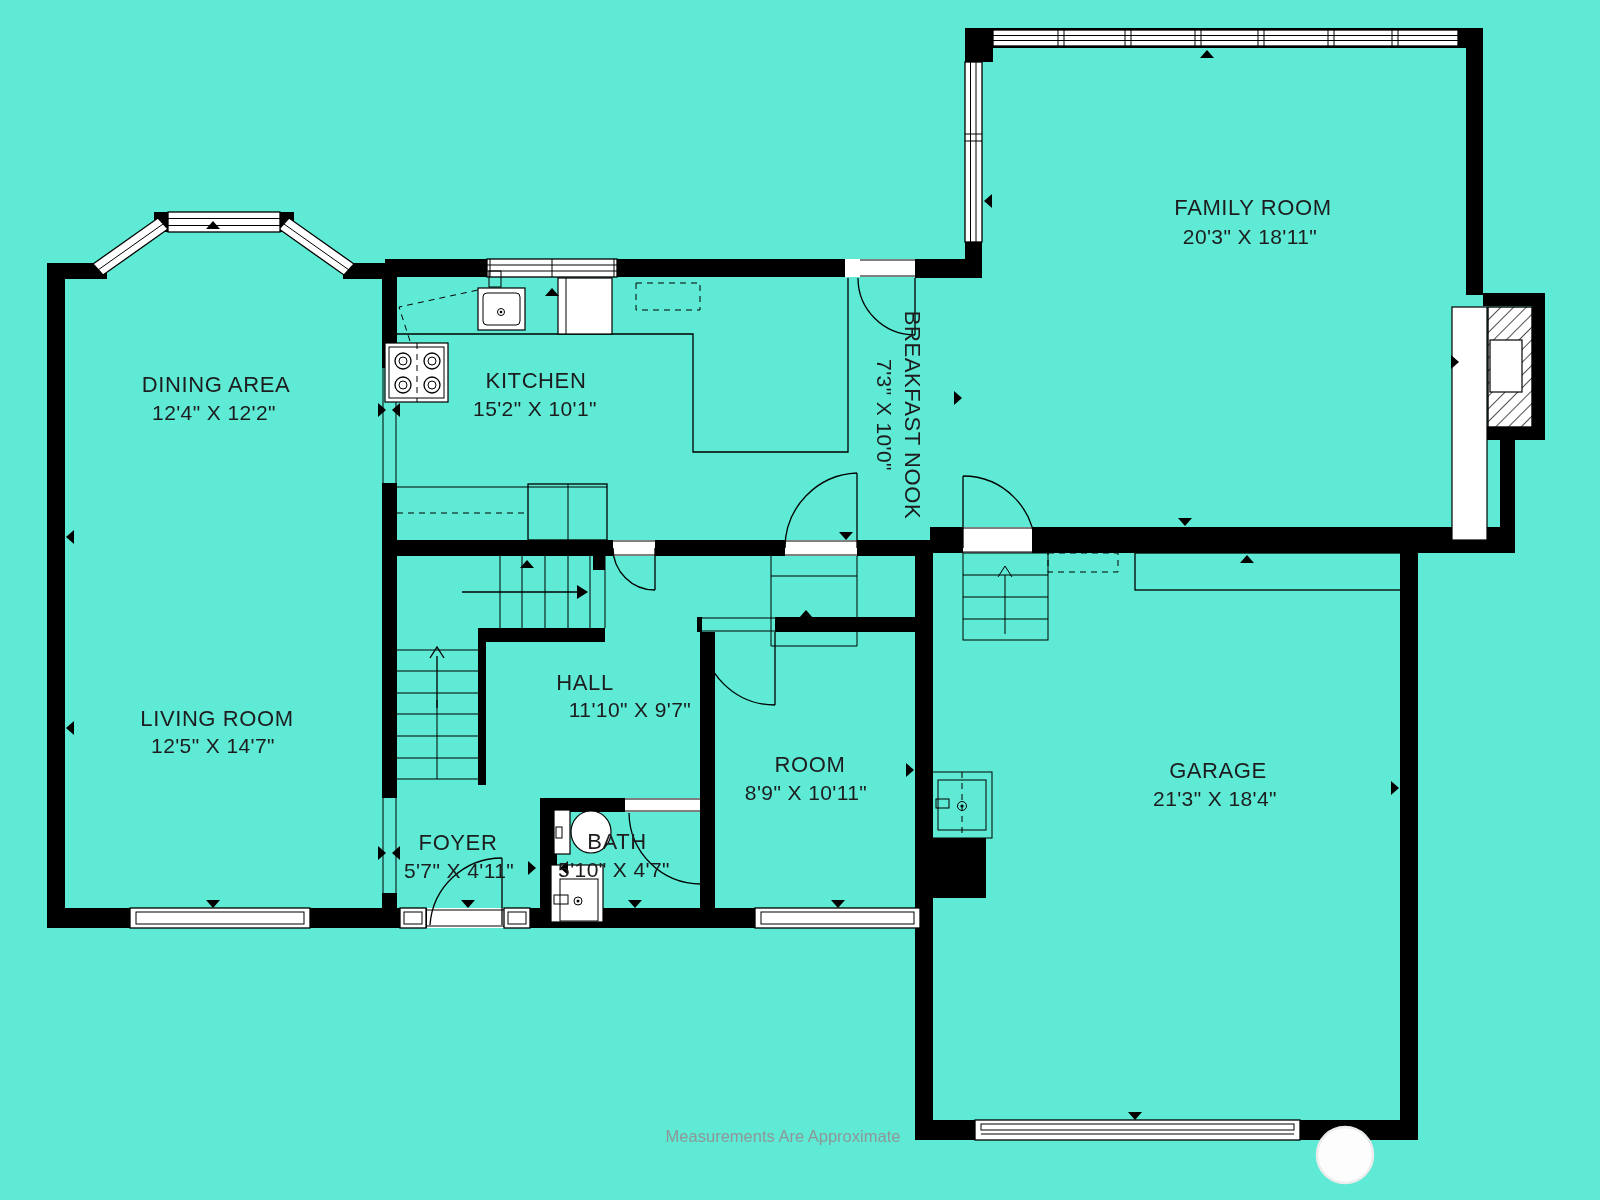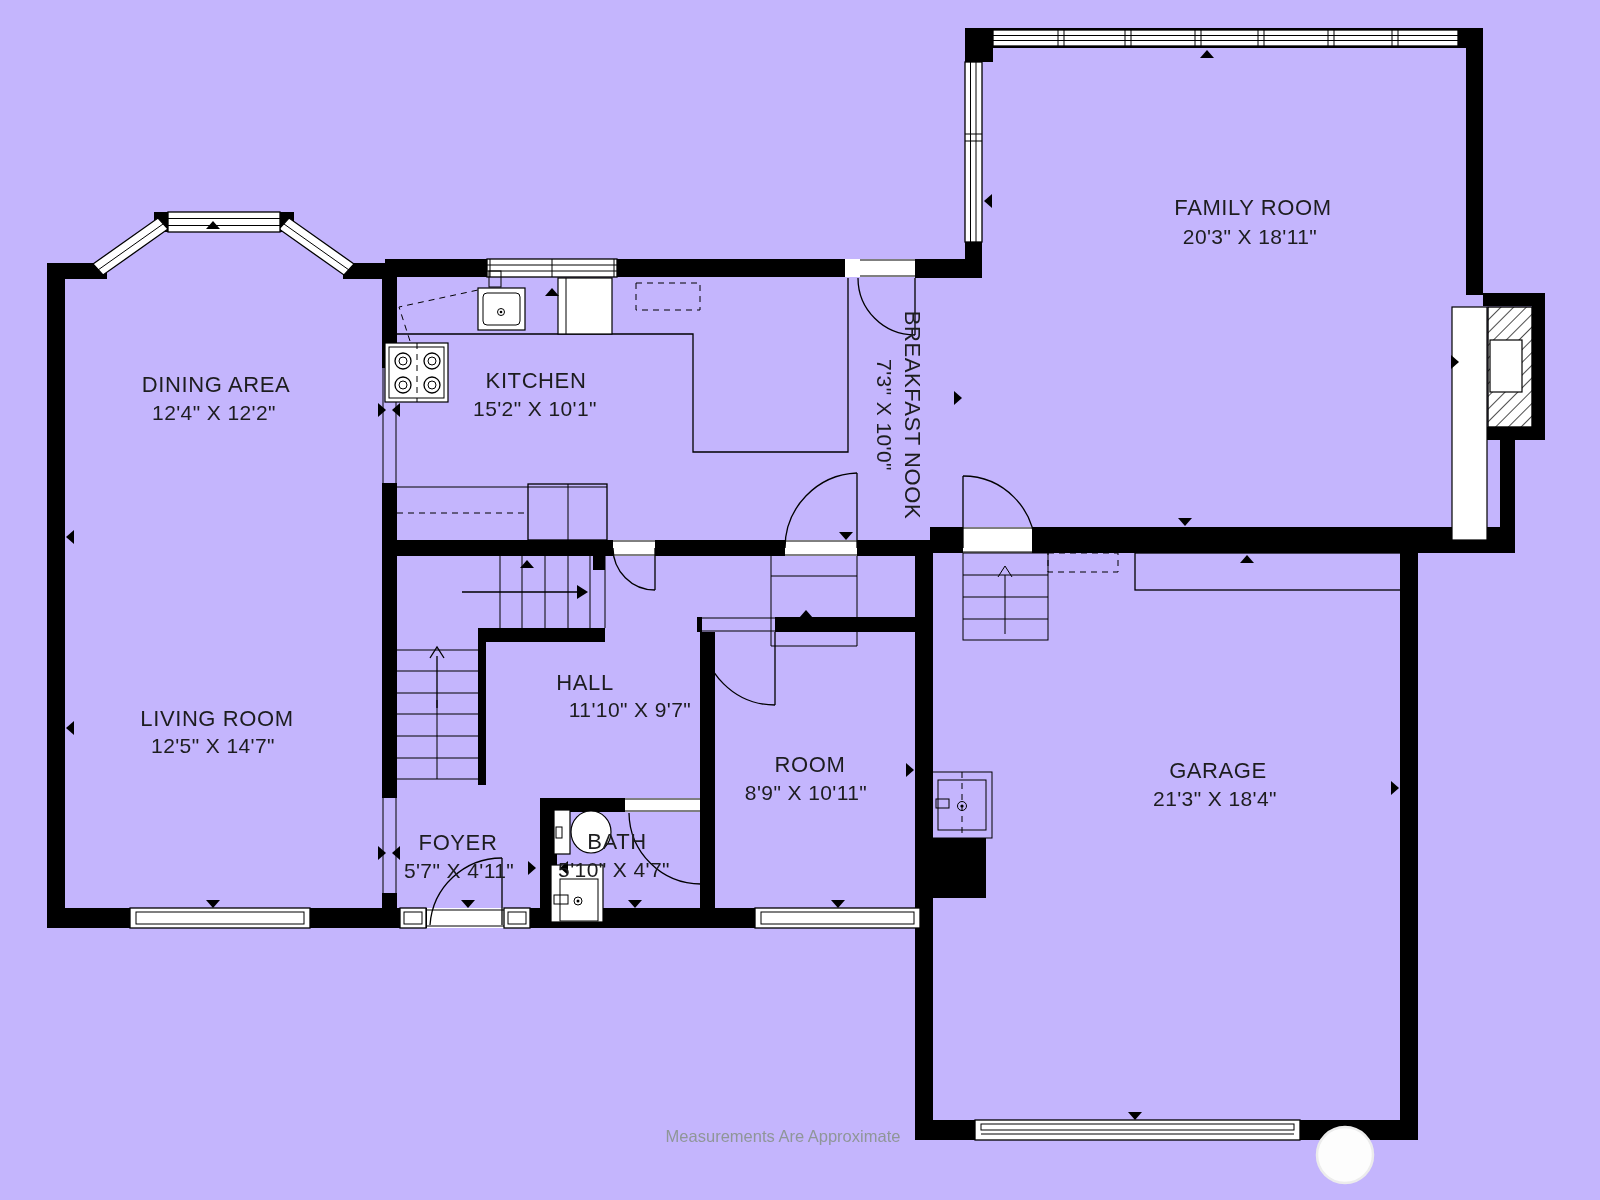--- a/index.html
+++ b/index.html
@@ -1,16 +1,16 @@
 <!DOCTYPE html>
 <html><head>
 <meta charset="utf-8">
 <style>
   html, body { margin: 0; padding: 0; background: #ffffff; }
-  .stage { position: relative; width: 1600px; height: 1200px; background: #c4b5fd; overflow: hidden; }
+  .stage { position: relative; width: 1600px; height: 1200px; background: #5eead4; overflow: hidden; }
   svg { display: block; }
   .room-name  { font-family: "Liberation Sans", sans-serif; font-size: 22px; letter-spacing: .6px; fill: #1d1d1f; }
   .room-dims  { font-family: "Liberation Sans", sans-serif; font-size: 21px; letter-spacing: .4px; fill: #1d1d1f; }
   .footer-txt { font-family: "Liberation Sans", sans-serif; font-size: 16.5px; fill: #8f9698; }
   .wall  { fill: #000; stroke: none; }
   .open  { fill: #fff; stroke: none; }
   .thin  { stroke: #000; stroke-width: 1; fill: none; }
   .thin2 { stroke: #000; stroke-width: 1.3; fill: none; }
   .fix   { stroke: #000; stroke-width: 1.2; fill: #fff; }
   .dash  { stroke: #000; stroke-width: 1; fill: none; stroke-dasharray: 6 5; }

